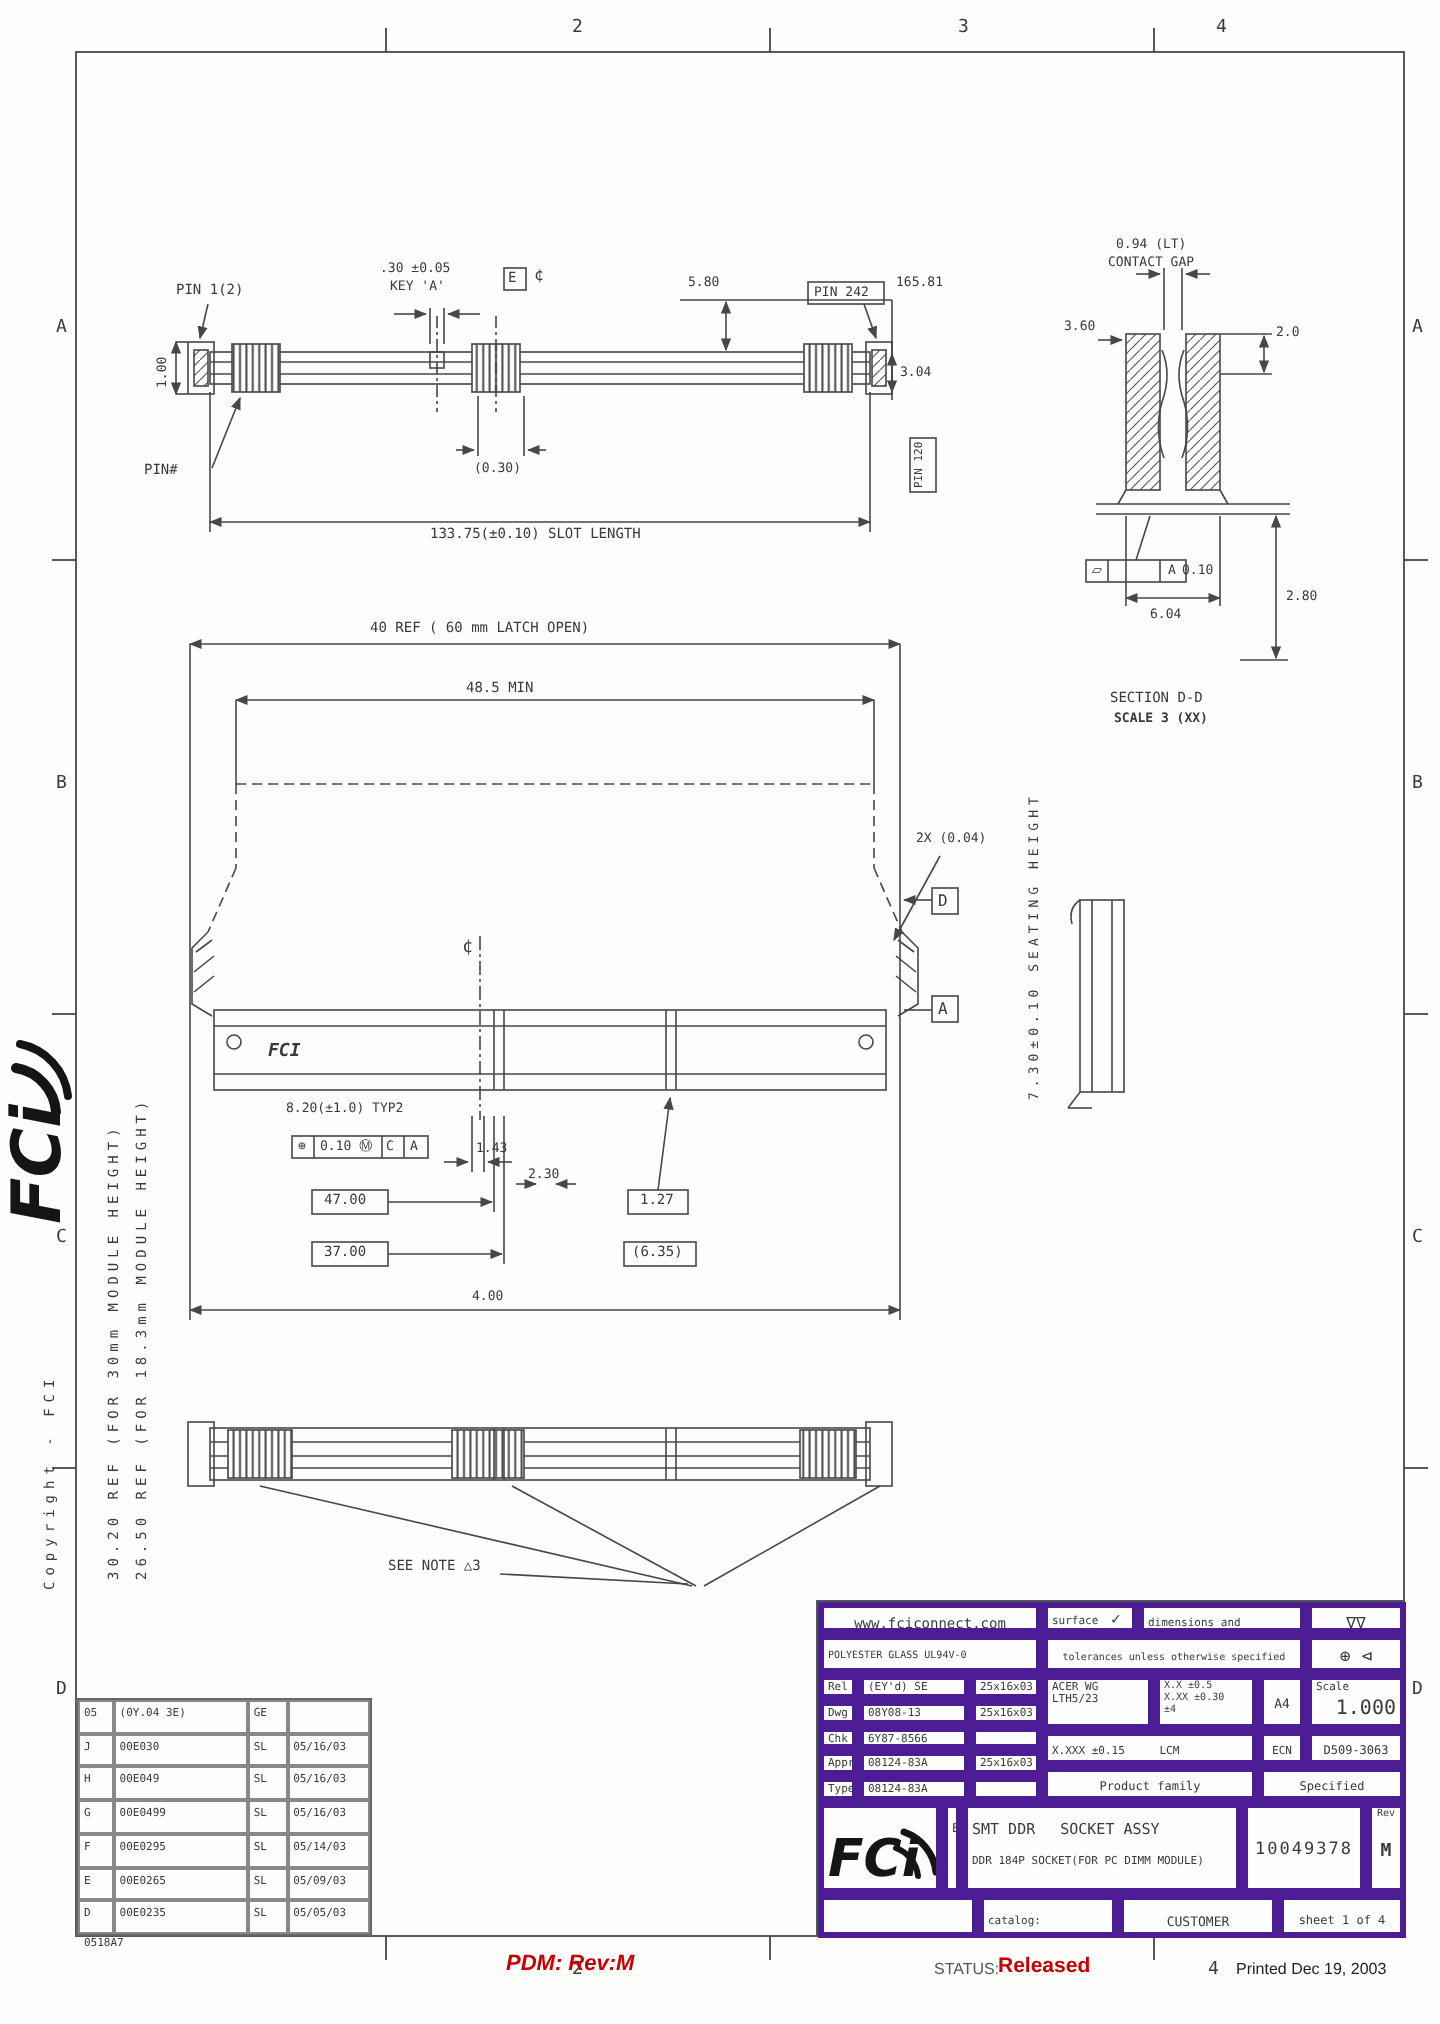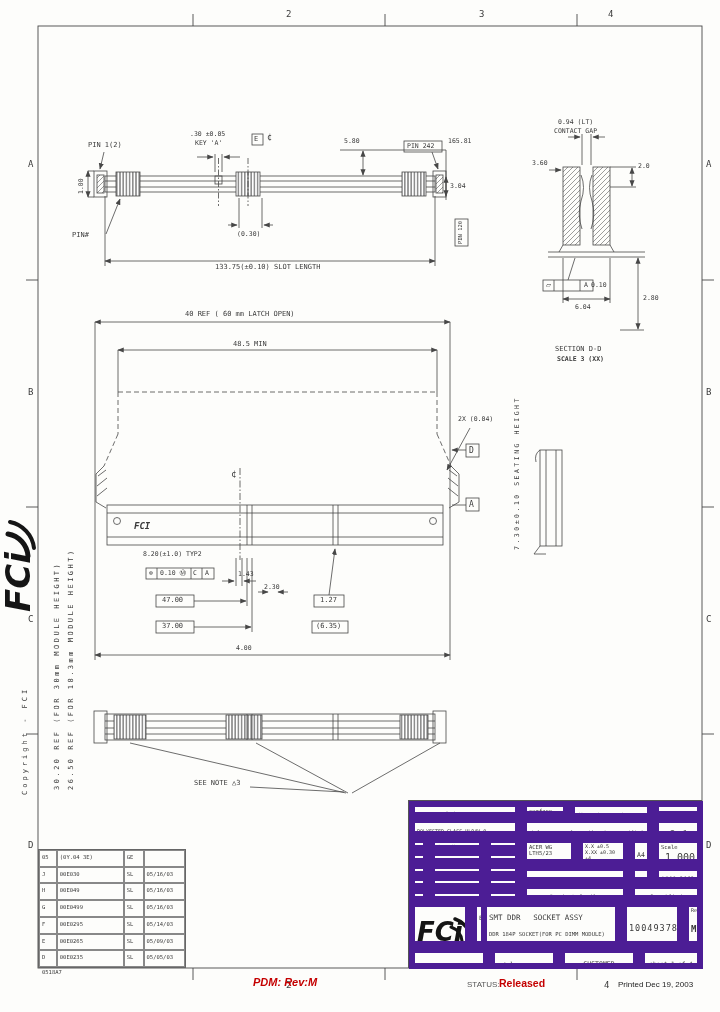--- a/index.html
+++ b/index.html
@@ -9,21 +9,21 @@
   .lbl{position:absolute;white-space:nowrap;line-height:1;color:#3a3a3a;}
   .s5{font-size:5.5px;} .s6{font-size:6.5px;} .s7{font-size:7px;} .s8{font-size:8px;} .s9{font-size:9px;}
   .rot{transform:rotate(-90deg);transform-origin:0 0;}
   .ls2{letter-spacing:2.5px;} .ls3{letter-spacing:3px;}
   .bold{font-weight:bold;} .ital{font-style:italic;}
   .sans{font-family:"Liberation Sans",sans-serif;}
   .red{color:#c40000;font-weight:bold;}
   .grey{color:#555;}
   
   .tb{position:absolute;left:408px;top:800px;width:294px;height:168px;box-sizing:border-box;border:1px solid #555;background:#fdfdfb;}
-  .cell{position:absolute;box-sizing:border-box;border:6px solid #4c1d95;overflow:hidden;font-size:5.5px;line-height:1.15;padding:1px 2px;}
+  .cell{position:absolute;box-sizing:border-box;border:3px solid #4c1d95;overflow:hidden;font-size:5.5px;line-height:1.15;padding:1px 2px;}
   
   .rt{position:absolute;left:38px;top:849px;width:148px;height:119px;box-sizing:border-box;border:1px solid #666;display:flex;flex-direction:column;background:#fdfdfb;}
   .rt-row{flex:1;display:flex;}
   .rt-c{box-sizing:border-box;border:0.5px solid #888;font-size:5.5px;line-height:1;padding-top:4px;padding-left:2px;overflow:hidden;white-space:nowrap;}
   .rt-c1{width:18px;} .rt-c2{width:68px;} .rt-c3{width:20px;} .rt-c4{width:42px;}
 </style>
 </head>
 <body>
 
 <div class="sheet">

